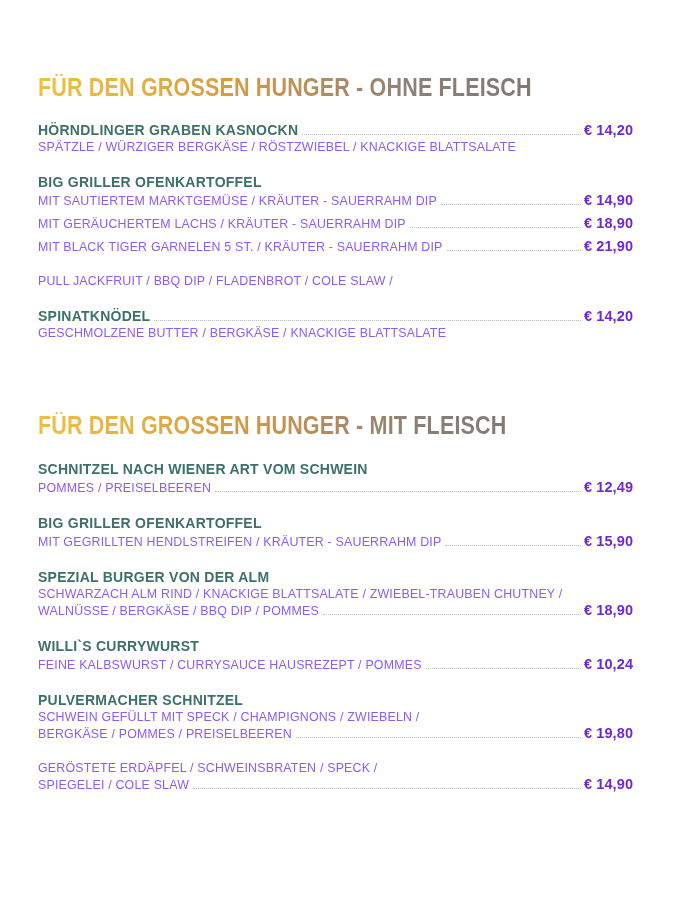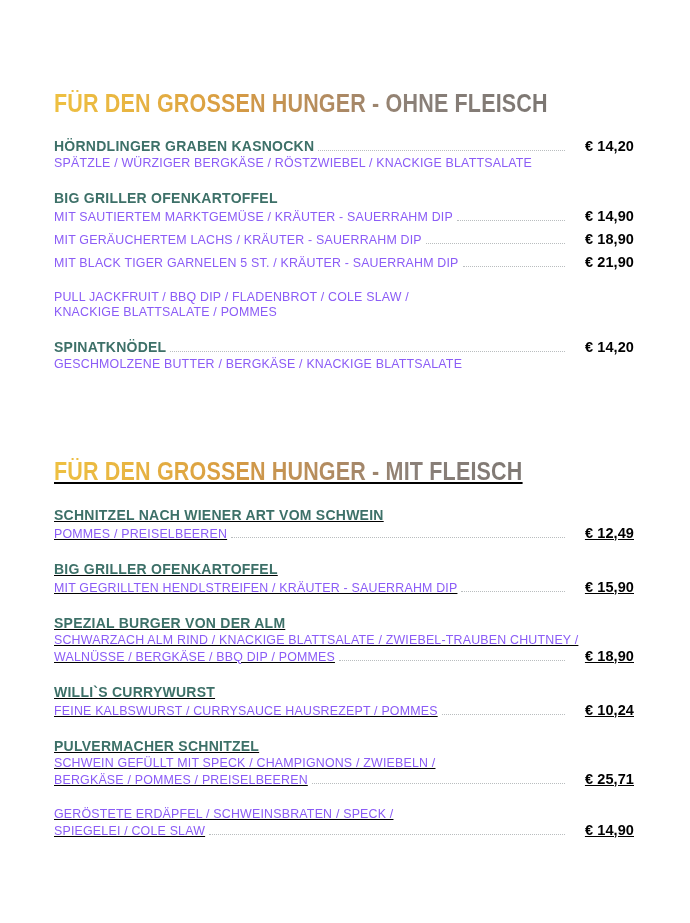--- a/index.html
+++ b/index.html
@@ -18,21 +18,21 @@
     position: relative;
     width: 690px;
     height: 923px;
     background: #ffffff;
     box-sizing: border-box;
     padding: 0 40px 0 38px;
   }
 
   
   .section {
-    margin: 16px;
+    margin: 0;
   }
   .section-heading {
     font-size: 25px;
     font-weight: bold;
     letter-spacing: 0.2px;
     text-transform: uppercase;
     line-height: 1.05;
     white-space: nowrap;
     transform: scaleX(0.86);
     transform-origin: left center;
@@ -43,21 +43,21 @@
         #d79b43 36%,
         #b08a62 56%,
         #8a8079 72%,
         #7b7672 100%);
     -webkit-background-clip: text;
     background-clip: text;
     color: transparent;
     -webkit-text-fill-color: transparent;
   }
   #sec1 { padding-top: 74px; }
-  #sec2 { padding-top: 71px; text-decoration: underline; }
+  #sec2 { padding-top: 71px; }
 
   
   .items { margin-top: 22px; }
   .item { margin-bottom: 20px; }
   .item:last-child { margin-bottom: 0; }
 
   
   .row {
     display: flex;
     align-items: baseline;
@@ -72,22 +72,22 @@
     min-width: 4px;
     align-self: flex-end;
     position: relative;
     height: 1px;
     margin: 0 3px 3px 4px;
     border-bottom: 1px dotted #b9bdbf;
   }
   .price {
     flex: 0 0 auto;
     width: 66px;
-    text-align: right;
-    color: #000000;
+    text-align: left;
+    color: #6d28d9;
     font-size: 14.5px;
     font-weight: bold;
     letter-spacing: 0.1px;
     white-space: nowrap;
   }
 
   .title {
     color: #3d7068;
     font-size: 14px;
     font-weight: bold;
@@ -149,25 +149,20 @@
             <span class="leader"></span>
             <span class="price">€ 21,90</span>
           </div>
         </div>
         <div class="item">
           <div class="row desc-row no-price">
             <span class="row-text desc">PULL JACKFRUIT / BBQ DIP / FLADENBROT / COLE SLAW /</span>
             <span class="leader"></span>
             <span class="price"></span>
           </div>
-          <div class="row desc-row no-price">
-            <span class="row-text desc">KNACKIGE BLATTSALATE / POMMES</span>
-            <span class="leader"></span>
-            <span class="price"></span>
-          </div>
         </div>
         <div class="item">
           <div class="row title-row">
             <span class="row-text title">SPINATKNÖDEL</span>
             <span class="leader"></span>
             <span class="price">€ 14,20</span>
           </div>
           <div class="row desc-row no-price">
             <span class="row-text desc">GESCHMOLZENE BUTTER / BERGKÄSE / KNACKIGE BLATTSALATE</span>
             <span class="leader"></span>
@@ -240,21 +235,21 @@
             <span class="price"></span>
           </div>
           <div class="row desc-row no-price">
             <span class="row-text desc">SCHWEIN GEFÜLLT MIT SPECK / CHAMPIGNONS / ZWIEBELN /</span>
             <span class="leader"></span>
             <span class="price"></span>
           </div>
           <div class="row desc-row">
             <span class="row-text desc">BERGKÄSE / POMMES / PREISELBEEREN</span>
             <span class="leader"></span>
-            <span class="price">€ 25,71</span>
+            <span class="price">€ 19,80</span>
           </div>
         </div>
         <div class="item">
           <div class="row desc-row no-price">
             <span class="row-text desc">GERÖSTETE ERDÄPFEL / SCHWEINSBRATEN / SPECK /</span>
             <span class="leader"></span>
             <span class="price"></span>
           </div>
           <div class="row desc-row">
             <span class="row-text desc">SPIEGELEI / COLE SLAW</span>

